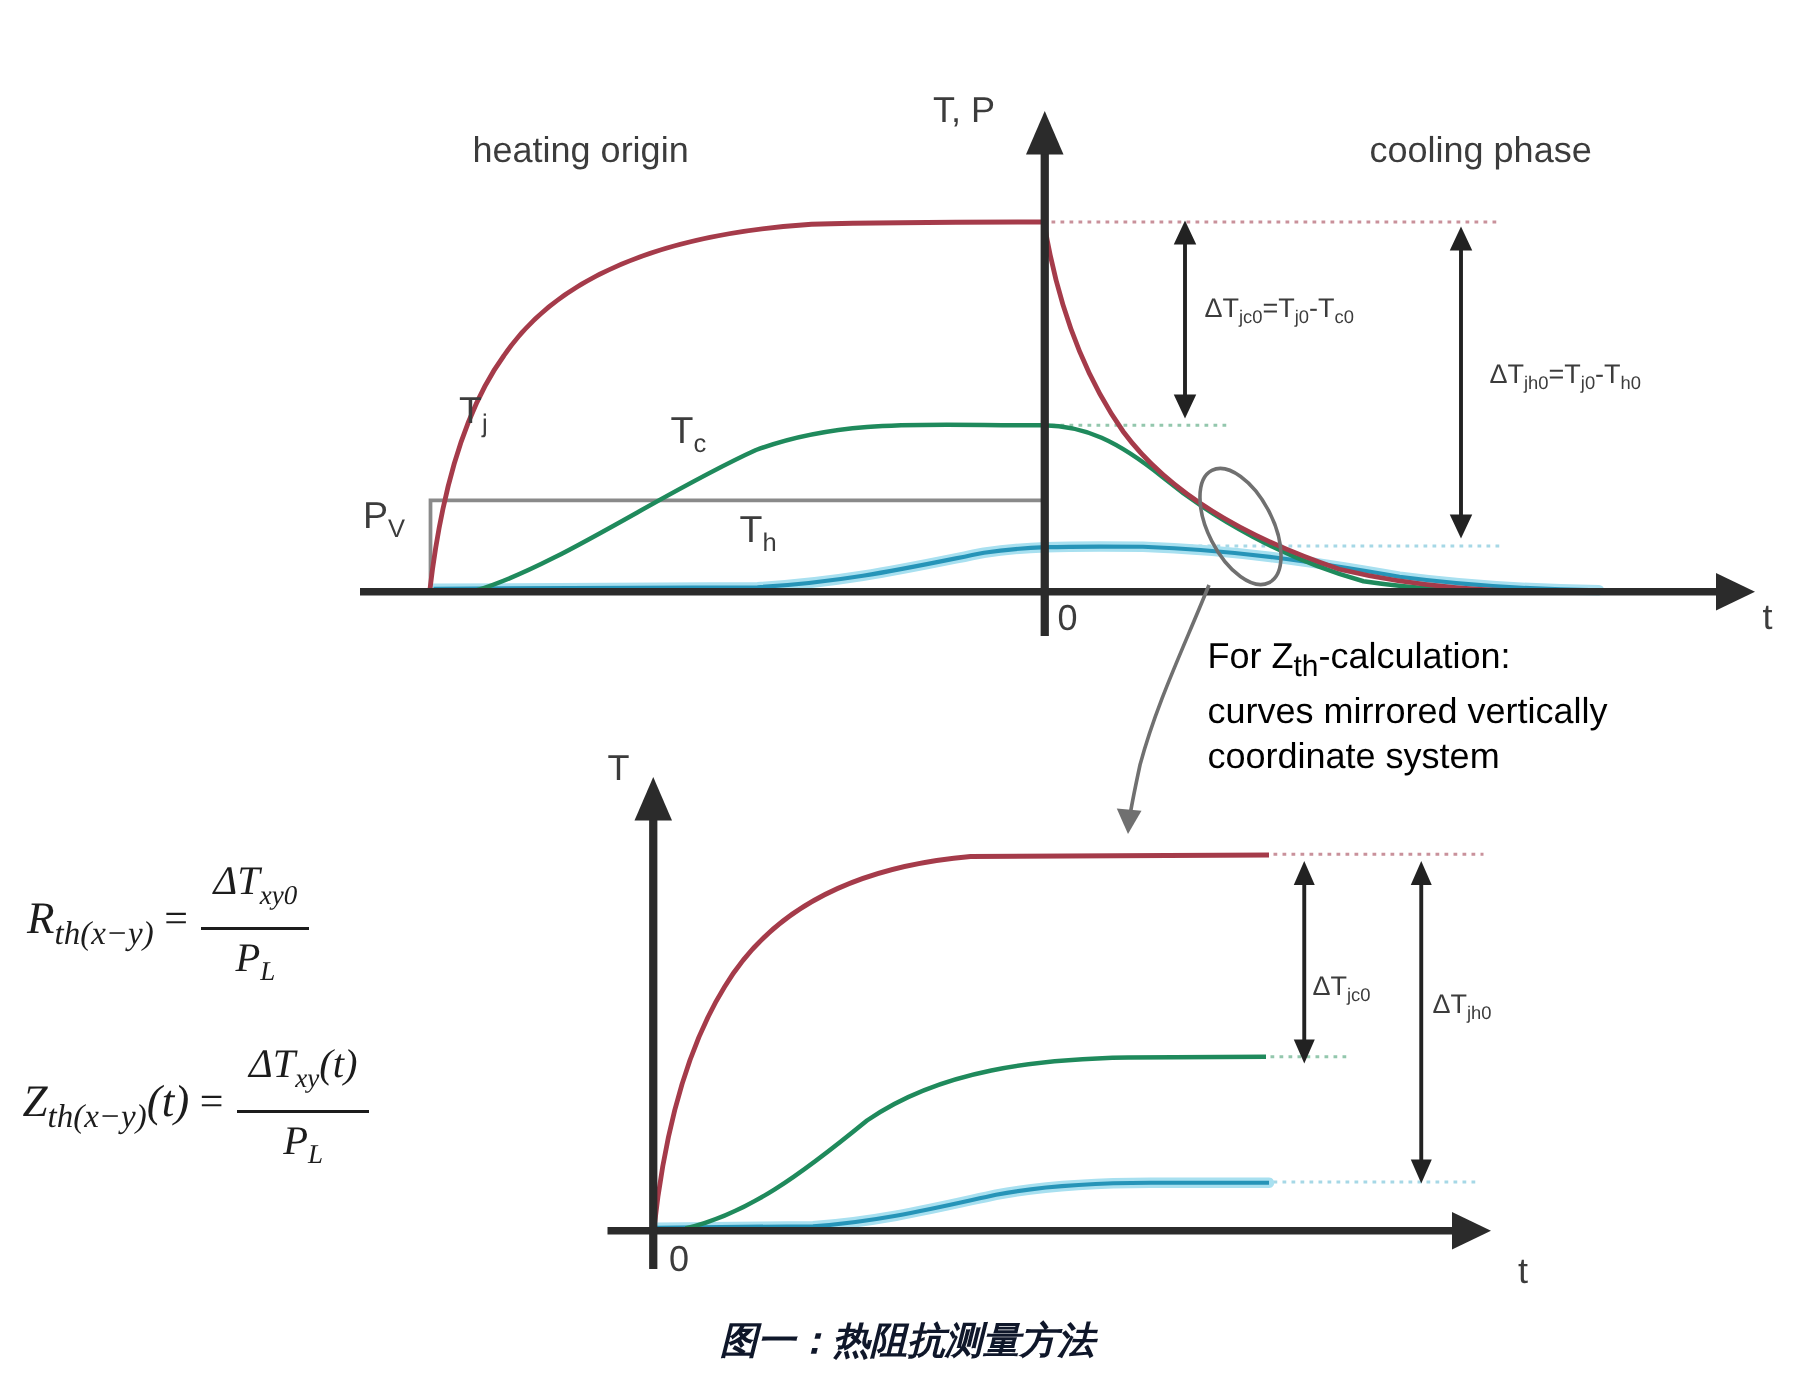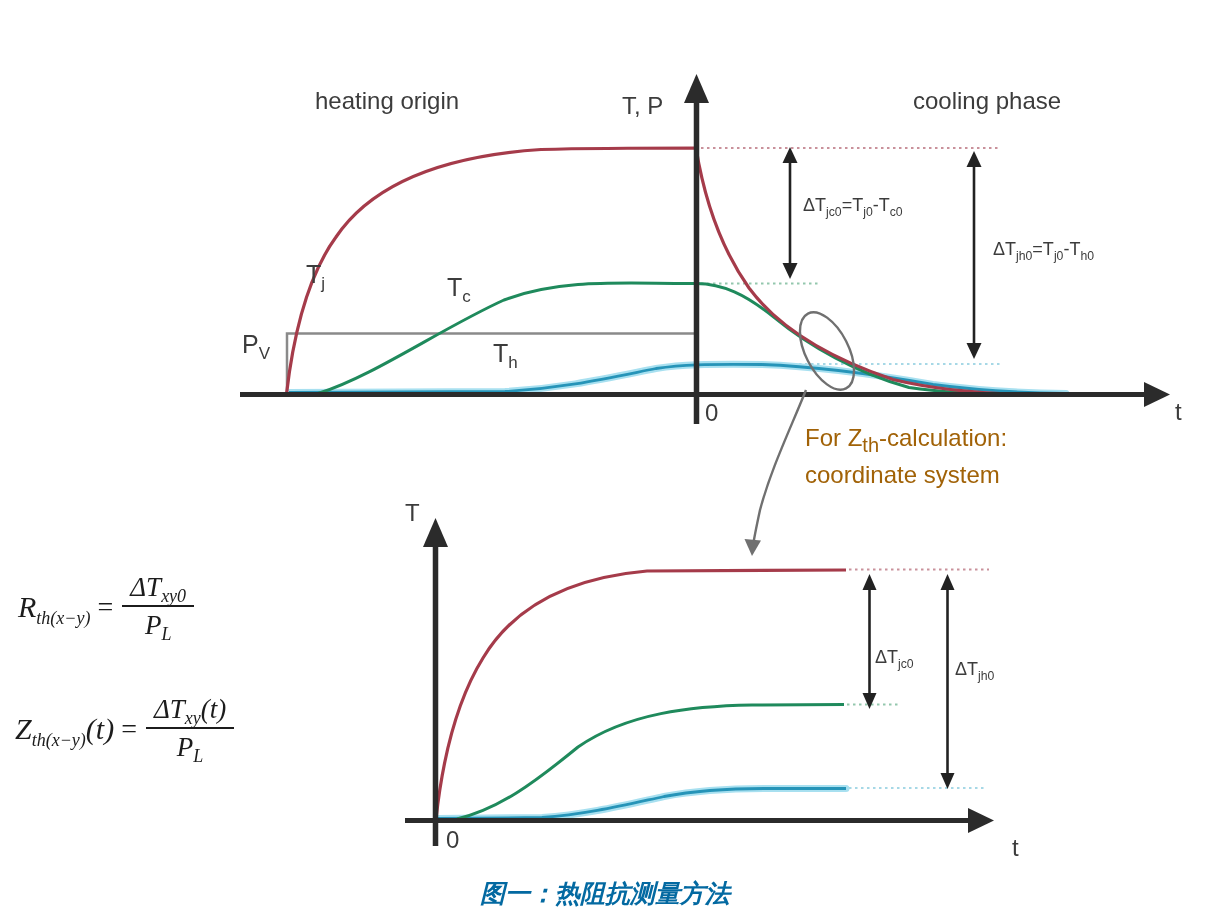--- a/index.html
+++ b/index.html
@@ -4,32 +4,32 @@
 <style>
   html,body{margin:0;padding:0;background:#ffffff;}
   .canvas{position:relative;width:1210px;height:923px;background:#ffffff;overflow:hidden;
           font-family:"Liberation Sans",sans-serif;color:#3c3c3c;}
   .layer{position:absolute;left:0;top:0;}
   .lbl{position:absolute;white-space:nowrap;color:#3c3c3c;}
   .lbl sub{font-size:0.68em;line-height:0;}
   .f24{font-size:24px;}
   .f25{font-size:25px;}
   .f22{font-size:18px;}
-  .note{position:absolute;left:805px;top:423px;font-size:24px;line-height:30px;color:#a16207;}
+  .note{position:absolute;left:805px;top:423px;font-size:24px;line-height:30px;color:#000000;}
   .formula{position:absolute;display:flex;align-items:center;color:#1c1c1c;
            font-family:"Liberation Serif",serif;font-style:italic;}
   .formula .lhs{font-size:30px;}
-  .formula .lhs sub{font-size:18px;line-height:0;}
+  .formula .lhs sub{font-size:22px;line-height:0;}
   .formula .eq{font-size:28px;margin:0 9px 0 7px;font-style:normal;}
   .frac{display:inline-flex;flex-direction:column;align-items:stretch;text-align:center;}
-  .frac .num{font-size:27px;padding:0 8px 2px 8px;}
+  .frac .num{font-size:27px;padding:0 8px 15px 8px;}
   .frac .num sub,.frac .den sub{font-size:18px;line-height:0;}
   .frac .den{font-size:27px;border-top:2px solid #1c1c1c;padding:3px 8px 0 8px;}
   .caption{position:absolute;left:0;right:0;top:877px;text-align:center;font-size:25px;
-           font-weight:bold;font-style:italic;color:#0369a1;}
+           font-weight:bold;font-style:italic;color:#0f172a;}
 </style>
 </head>
 <body>
 
 <div class="canvas">
 
   <svg class="layer" width="1210" height="923" viewBox="0 0 1210 923">
 
     <polyline points="287,393 287,333.5 696,333.5" fill="none" stroke-width="2.5" stroke="#8a8a8a"></polyline>
 
@@ -80,36 +80,37 @@
     <line x1="869.5" y1="587" x2="869.5" y2="696" stroke-width="2.6" stroke="#222222"></line>
     <polygon points="862.5,590 869.5,574 876.5,590" fill="#222222"></polygon>
     <polygon points="862.5,693 869.5,709 876.5,693" fill="#222222"></polygon>
 
     <line x1="947.5" y1="587" x2="947.5" y2="776" stroke-width="2.6" stroke="#222222"></line>
     <polygon points="940.5,590 947.5,574 954.5,590" fill="#222222"></polygon>
     <polygon points="940.5,773 947.5,789 954.5,773" fill="#222222"></polygon>
   </svg>
 
   <span class="lbl f24" style="left:315px;top:87px;">heating origin</span>
-  <span class="lbl f24" style="left:622px;top:60px;margin-top:32px;">T, P</span>
+  <span class="lbl f24" style="left:622px;top:60px;">T, P</span>
   <span class="lbl f24" style="left:913px;top:87px;">cooling phase</span>
 
   <span class="lbl f25" style="left:306px;top:260px;"><span>T</span><sub>j</sub></span>
   <span class="lbl f25" style="left:425px;top:273px;margin-left:22px;"><span>T</span><sub>c</sub></span>
   <span class="lbl f25" style="left:493px;top:339px;"><span>T</span><sub>h</sub></span>
   <span class="lbl f25" style="left:242px;top:330px;"><span>P</span><sub>V</sub></span>
 
   <span class="lbl f24" style="left:705px;top:399px;">0</span>
   <span class="lbl f24" style="left:1175px;top:398px;">t</span>
 
   <span class="lbl f22" style="left:803px;top:195px;"><span>ΔT</span><sub>jc0</sub><span>=T</span><sub>j0</sub><span>-T</span><sub>c0</sub></span>
   <span class="lbl f22" style="left:993px;top:239px;"><span>ΔT</span><sub>jh0</sub><span>=T</span><sub>j0</sub><span>-T</span><sub>h0</sub></span>
 
   <div class="note">
     <div><span>For Z</span><sub>th</sub><span>-calculation:</span></div>
+    <div>curves mirrored vertically</div>
     <div>coordinate system</div>
   </div>
 
   <span class="lbl f24" style="left:405px;top:499px;">T</span>
   <span class="lbl f24" style="left:446px;top:826px;">0</span>
   <span class="lbl f24" style="left:1012px;top:834px;">t</span>
   <span class="lbl f22" style="left:875px;top:647px;"><span>ΔT</span><sub>jc0</sub></span>
   <span class="lbl f22" style="left:955px;top:659px;"><span>ΔT</span><sub>jh0</sub></span>
 
   <div class="formula" style="left:18px;top:572px;">

